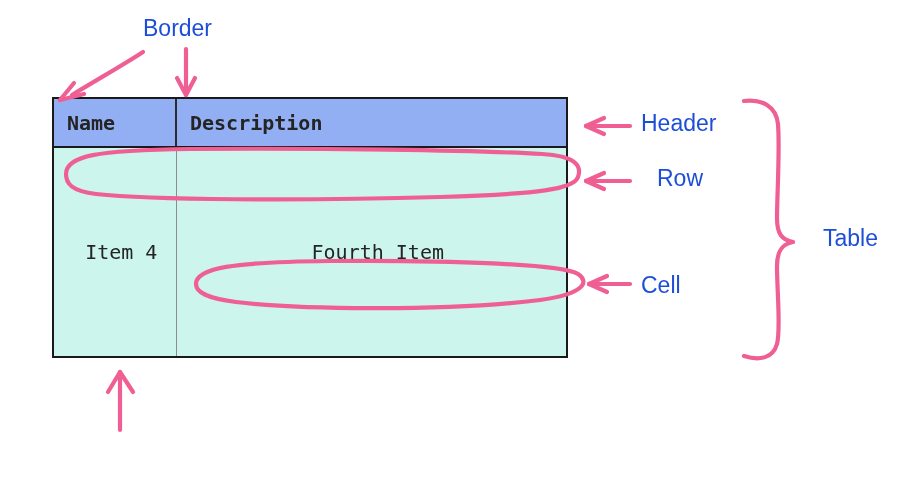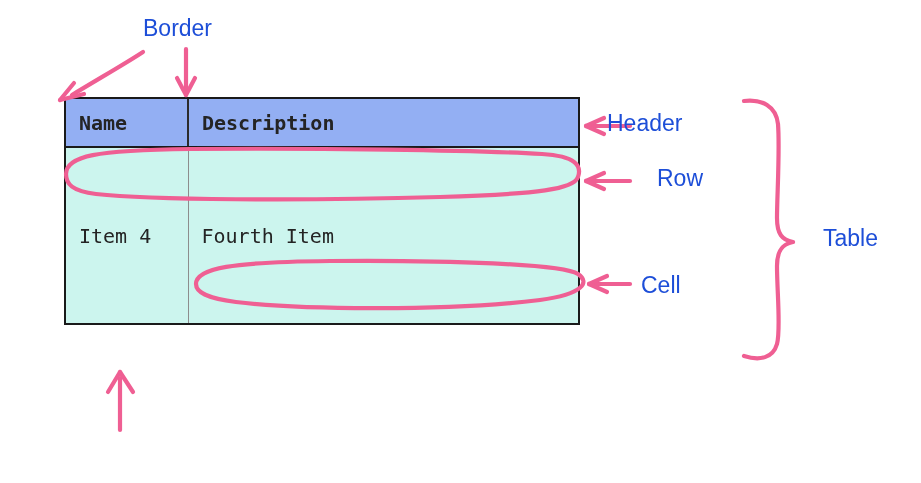--- a/index.html
+++ b/index.html
@@ -18,24 +18,24 @@
   #stage {
     position: absolute;
     left: 0; top: 0;
     width: 921px;
     height: 483px;
   }
 
   
   #table-wrap {
     position: absolute;
-    left: 64px;
+    left: 52px;
     top: 97px;
     width: 516px;
-    height: 228px;
+    height: 261px;
     box-sizing: border-box;
     border: 2px solid #1a1a1a;
     background: #ffffff;
   }
   table.tbl {
     width: 100%;
     height: 100%;
     border-collapse: collapse;
     table-layout: fixed;
   }
@@ -63,41 +63,42 @@
     border-right: 2px solid #2b2b2b;
   }
   table.tbl tbody td.td-name {
     border-right: 1px solid #8d8d8d;
   }
   table.tbl tbody tr td {
     border-bottom: 1px solid #3a3a3a;
   }
   table.tbl tbody tr:last-child td {
     border-bottom: none;
+    text-align: center;
   }
   table.tbl tbody tr.odd td { background: #ffffff; }
   table.tbl tbody tr.even td { background: #ccf5ee; }
 
   
   #anno {
     position: absolute;
     left: 0; top: 0;
     width: 921px; height: 483px;
     pointer-events: none;
   }
   .anno-label {
     position: absolute;
     font-family: "Liberation Sans", sans-serif;
     font-size: 23px;
     color: #1d4ed8;
     white-space: nowrap;
     line-height: 1;
   }
   #label-border { left: 143px; top: 17px; }
-  #label-header { left: 607px; top: 112px; }
+  #label-header { left: 641px; top: 112px; }
   #label-row    { left: 657px; top: 167px; text-align: right; }
   #label-cell   { left: 641px; top: 274px; }
   #label-table  { left: 823px; top: 227px; }
   #label-column { left: 80px;  top: 446px; }
 </style>
 </head>
 <body>
 
 <div id="stage">
 

